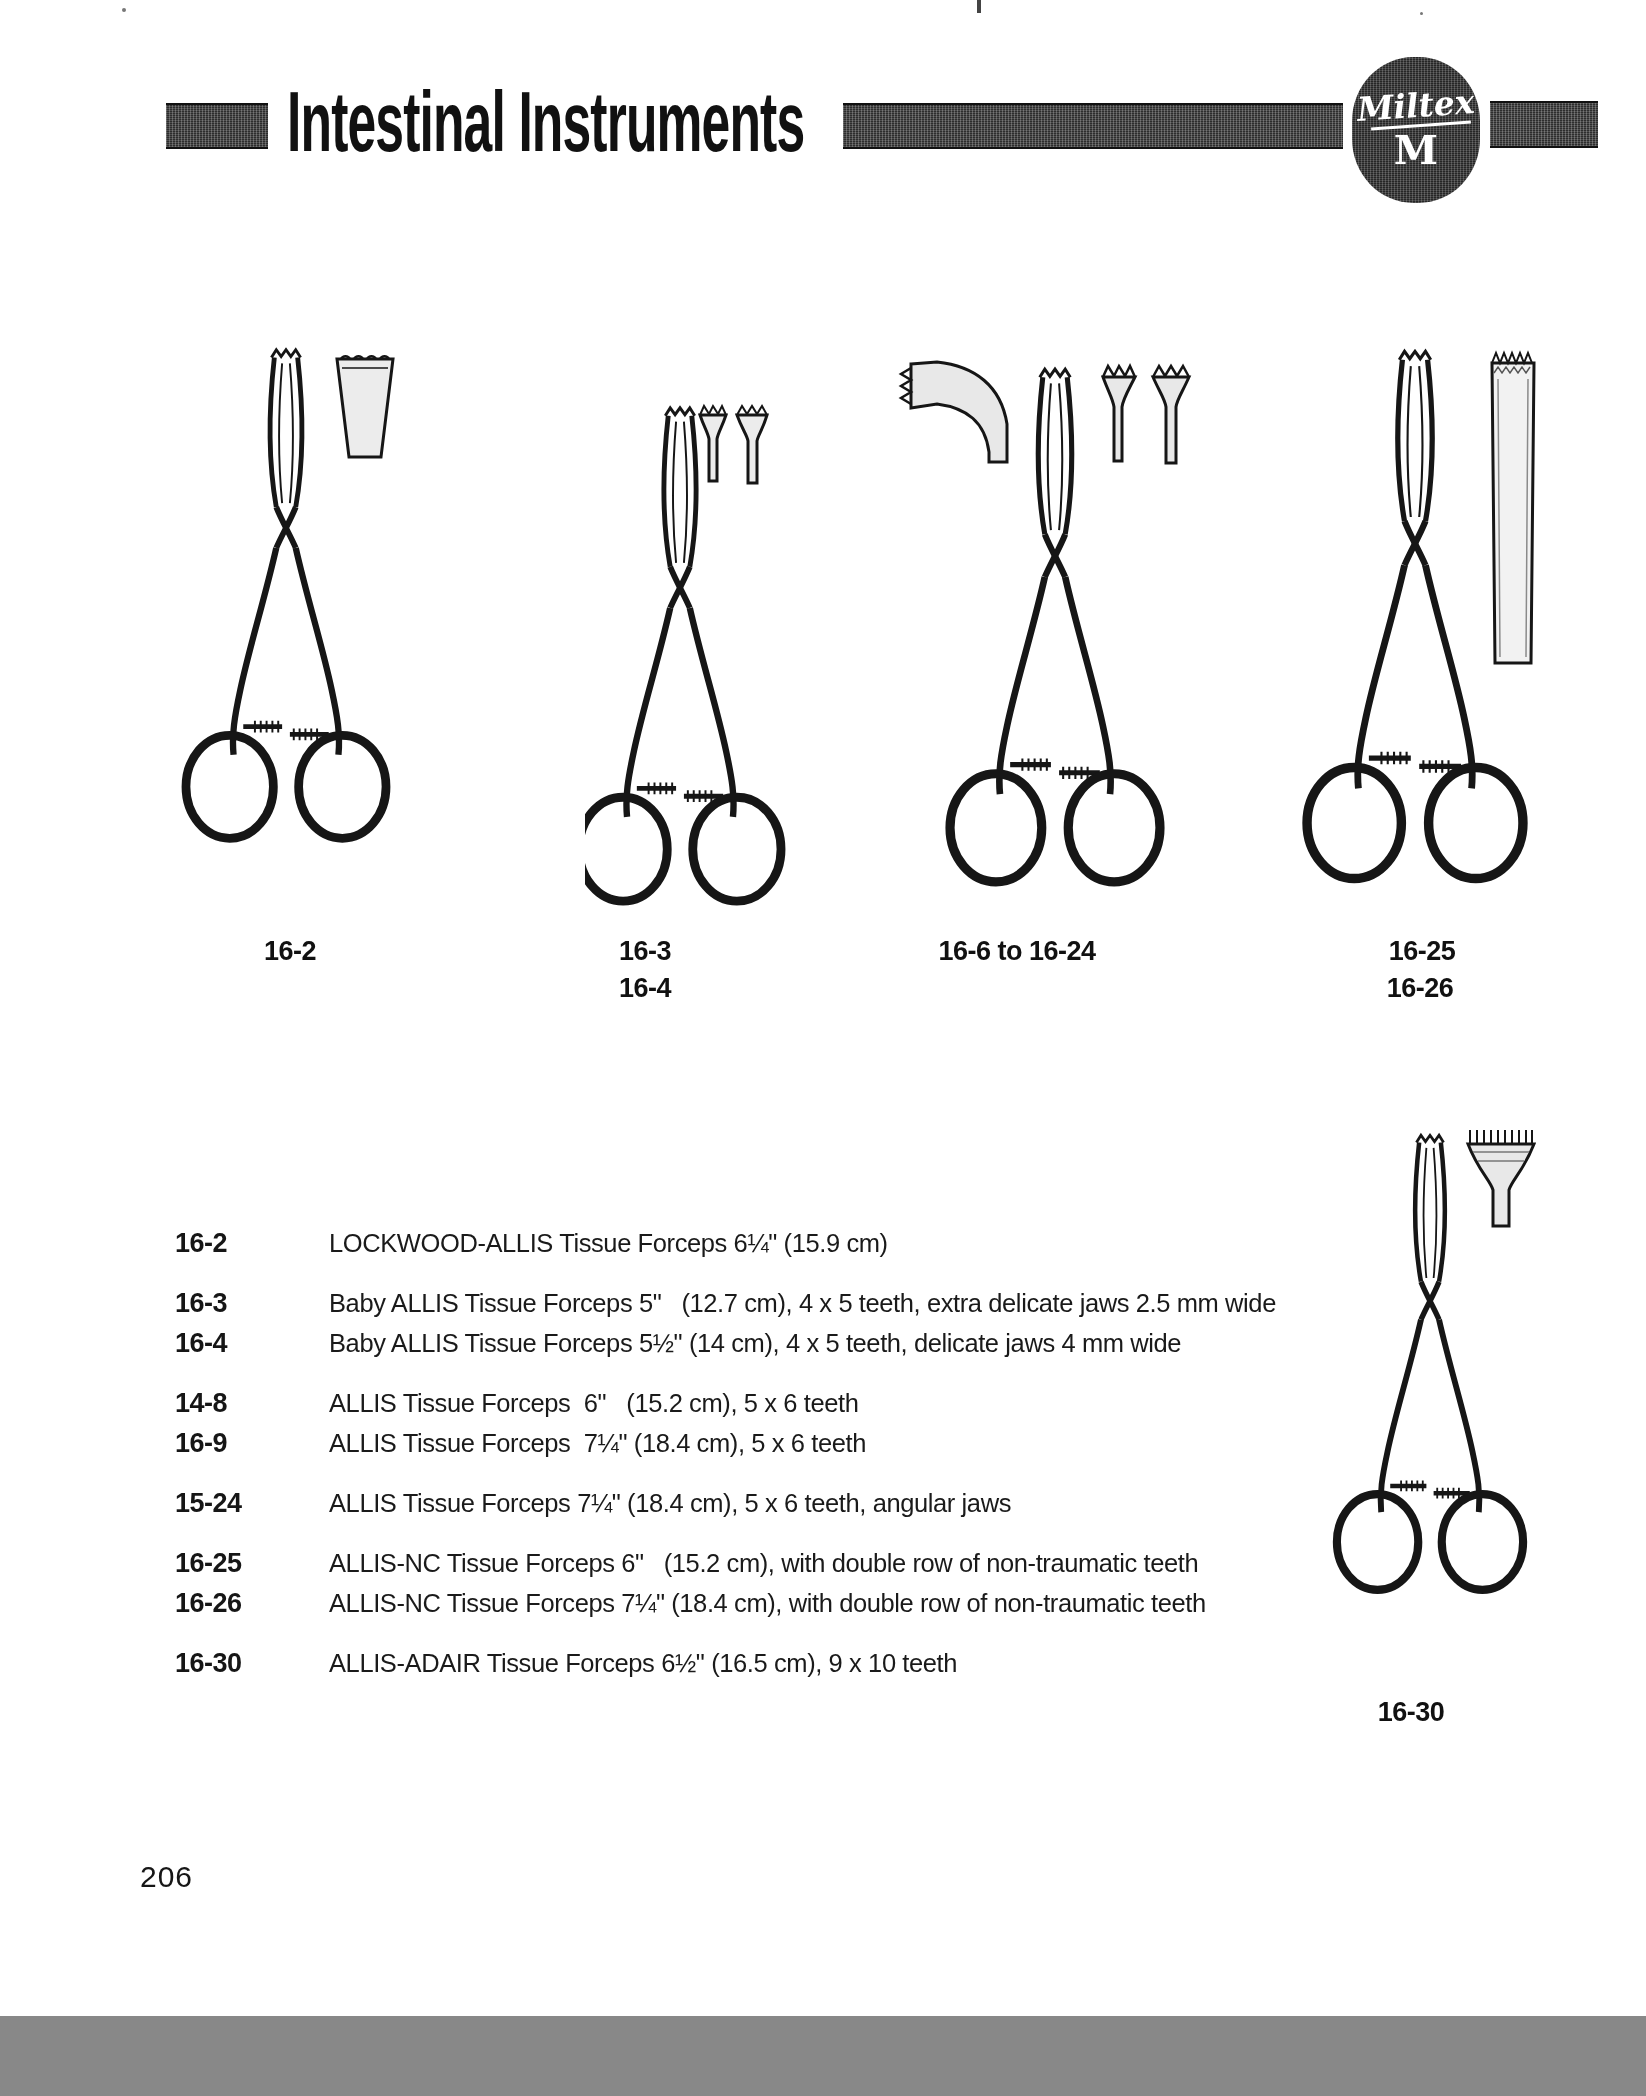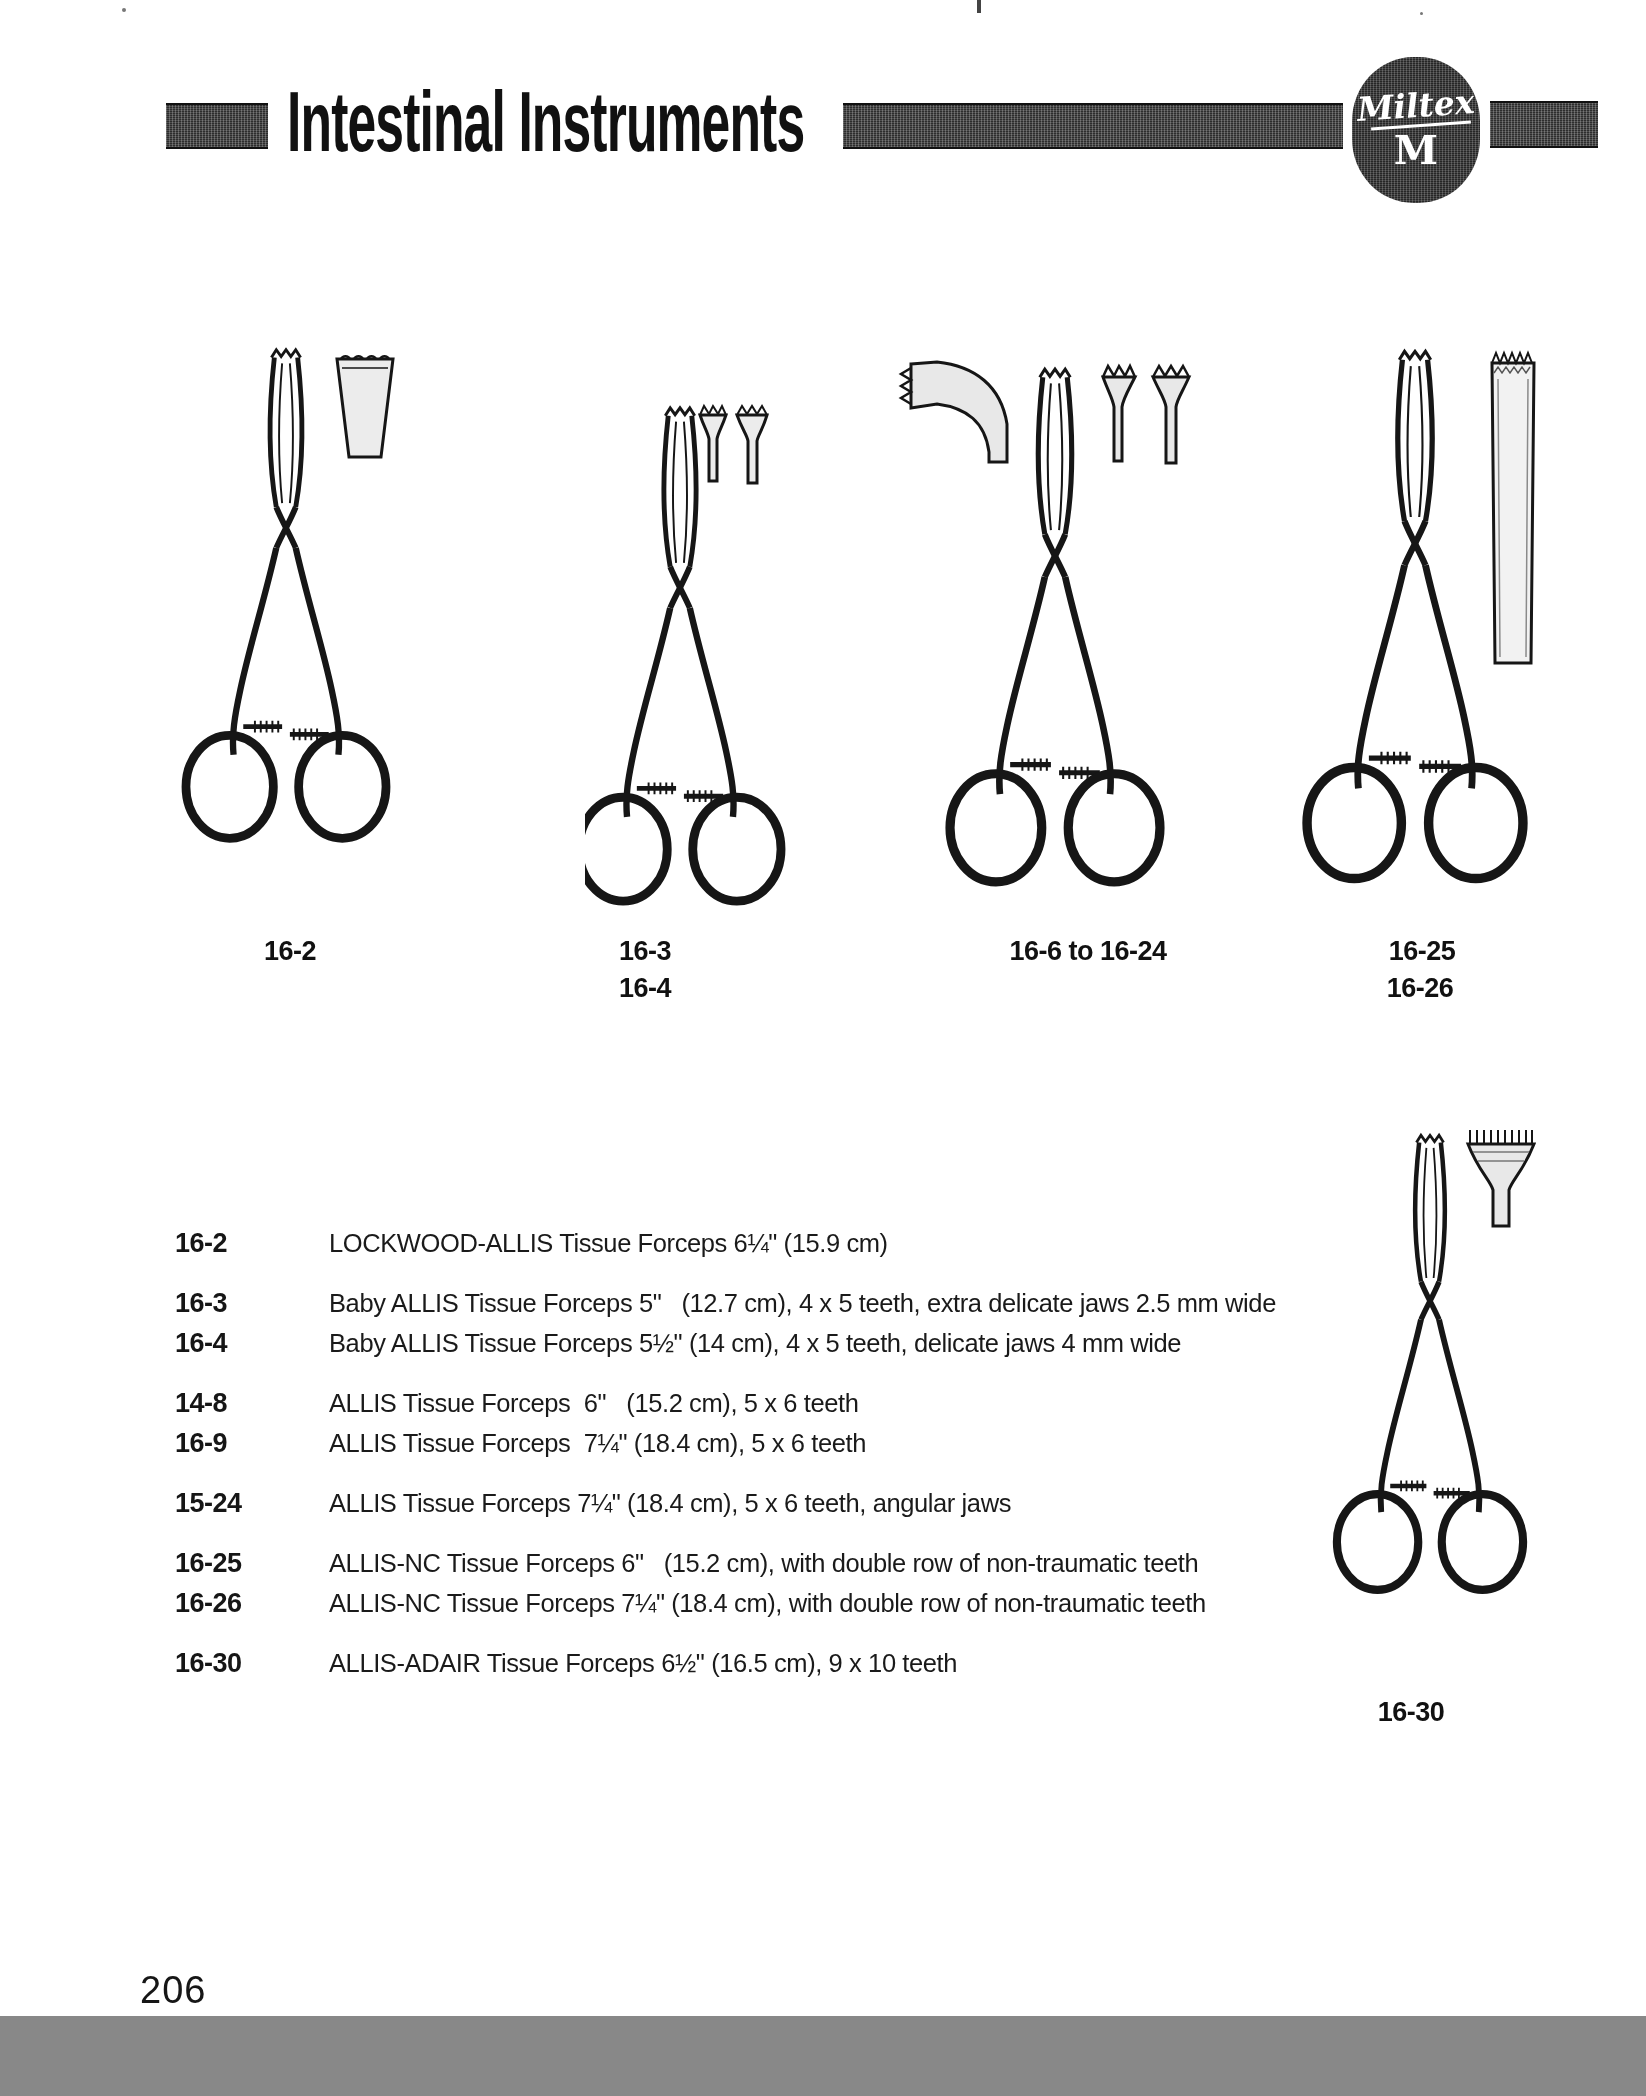--- a/index.html
+++ b/index.html
@@ -35,21 +35,21 @@
         letter-spacing:-0.5px;color:#111;white-space:nowrap;}
   
   .catalog{position:absolute;left:0;top:1222px;width:1420px;}
   .cat-group{margin-bottom:20px;}
   .cat-row{position:relative;height:40px;}
   .cat-code{position:absolute;left:175px;top:6px;font-size:27px;font-weight:700;
         letter-spacing:-0.5px;}
   .cat-desc{position:absolute;left:329px;top:7px;font-size:25.5px;letter-spacing:-0.4px;
         white-space:nowrap;color:#1a1a1a;}
   
-  .page-number{position:absolute;left:140px;top:1969px;font-size:38px;letter-spacing:1px;}
+  .page-number{position:absolute;left:140px;top:1860px;font-size:30px;letter-spacing:1px;}
   .speck{position:absolute;background:#777;border-radius:50%;}
   .tick{position:absolute;left:977px;top:0;width:4px;height:13px;background:#444;}
   .ink{stroke:#161616;fill:none;}
 </style>
 </head>
 <body>
 
 <svg width="0" height="0" style="position:absolute" aria-hidden="true">
   <symbol id="forceps" viewBox="0 0 220 520">
     <polyline class="ink" points="95,16 100,8 105,15 110,8 115,15 120,8 125,16" stroke-width="3"></polyline>
@@ -151,21 +151,21 @@
         <path class="ink" d="M4,2 v14 M11,2 v14 M18,2 v15 M25,2 v15 M32,2 v15 M39,2 v15 M46,2 v15 M53,2 v14 M60,2 v14 M66,2 v14" stroke-width="2"></path>
         <path d="M2,16 C12,42 24,52 27,62 L27,98 L43,98 L43,62 C46,52 58,42 68,16 Z" fill="#e8e8e8" stroke="#161616" stroke-width="3"></path>
         <path d="M7,24 L63,24 M12,33 L58,33" fill="none" stroke="#777" stroke-width="1.5"></path>
       </g>
     </svg>
   </div>
 
   <div class="fig-label" style="left:240px;top:936px;width:100px">16-2</div>
   <div class="fig-label" style="left:595px;top:936px;width:100px">16-3</div>
   <div class="fig-label" style="left:595px;top:973px;width:100px">16-4</div>
-  <div class="fig-label" style="left:988px;top:936px;width:200px">16-6 to 16-24</div>
+  <div class="fig-label" style="left:917px;top:936px;width:200px">16-6 to 16-24</div>
   <div class="fig-label" style="left:1372px;top:936px;width:100px">16-25</div>
   <div class="fig-label" style="left:1370px;top:973px;width:100px">16-26</div>
   <div class="fig-label" style="left:1356px;top:1697px;width:110px">16-30</div>
 
   <div class="catalog">
       <div class="cat-group">
         <div class="cat-row">
           <span class="cat-code">16-2</span>
           <span class="cat-desc">LOCKWOOD-ALLIS Tissue Forceps 6¼" (15.9 cm)</span>
         </div>

